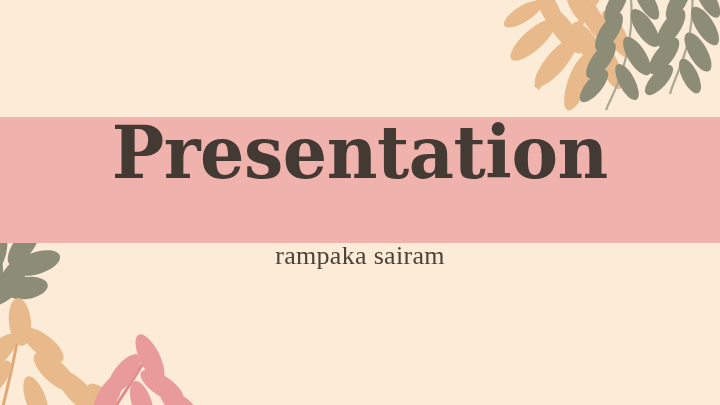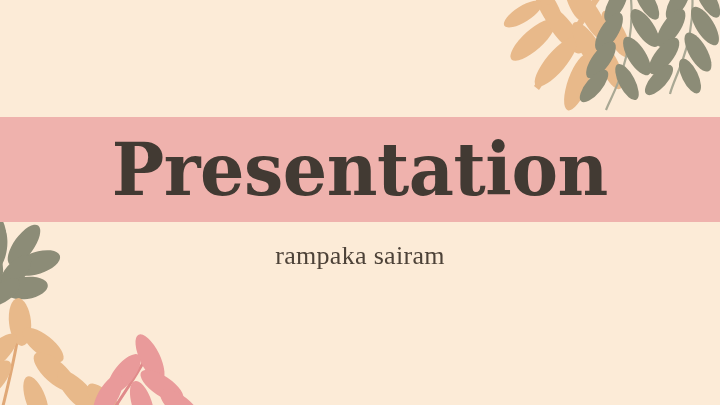--- a/index.html
+++ b/index.html
@@ -33,25 +33,25 @@
     height: 405px;
     pointer-events: none;
   }
 
   
   #title-band {
     position: absolute;
     left: 0;
     top: 117px;
     width: 720px;
-    height: 105px;
+    height: 126px;
     background: #efb2ad;
     z-index: 5;
     display: flex;
-    align-items: center;
+    align-items: flex-start;
     justify-content: center;
   }
 
   #title-text {
     font-family: "DejaVu Serif", "Liberation Serif", serif;
     font-weight: 700;
     font-size: 72px;
     line-height: 1;
     color: #423a33;
     letter-spacing: -0.5px;

